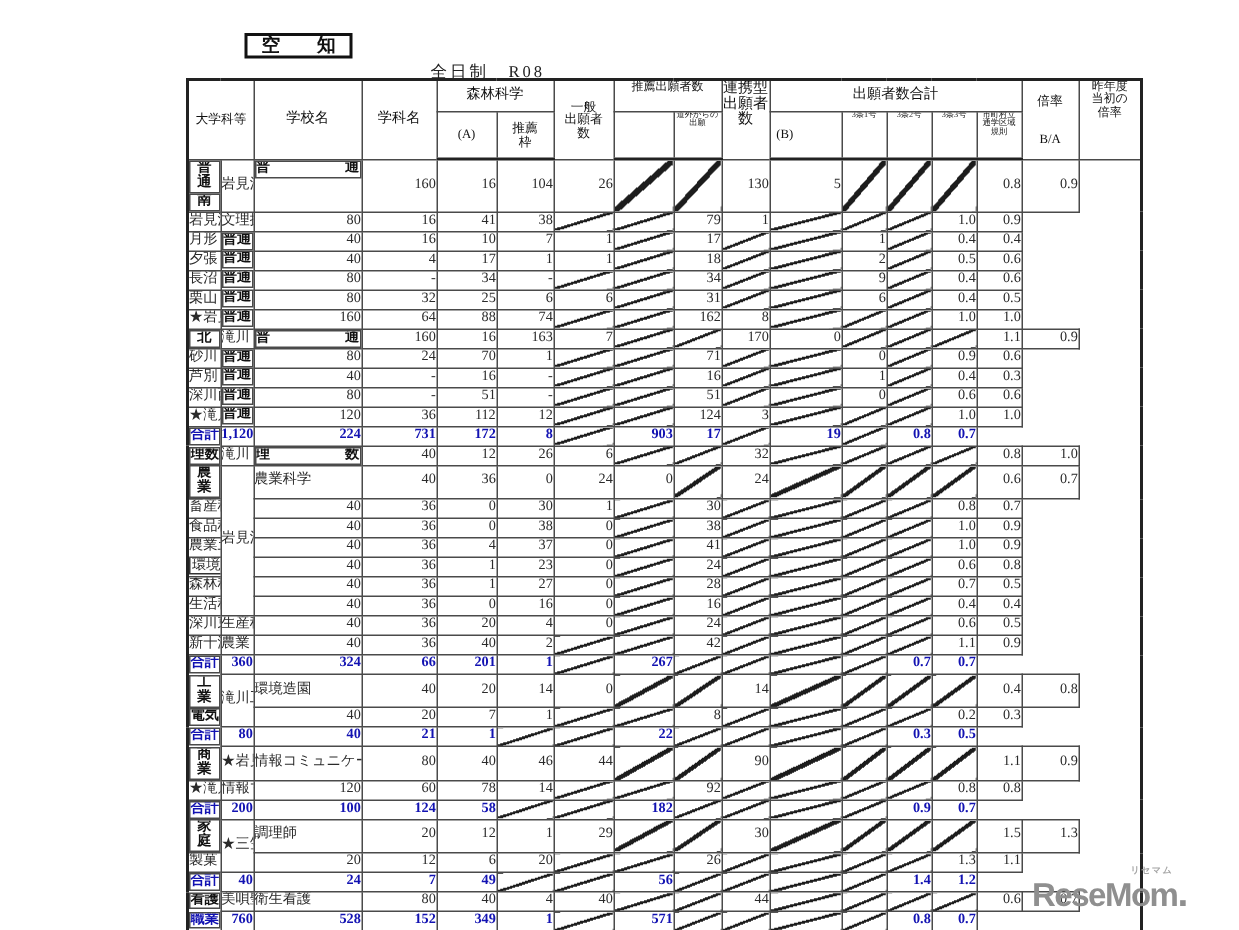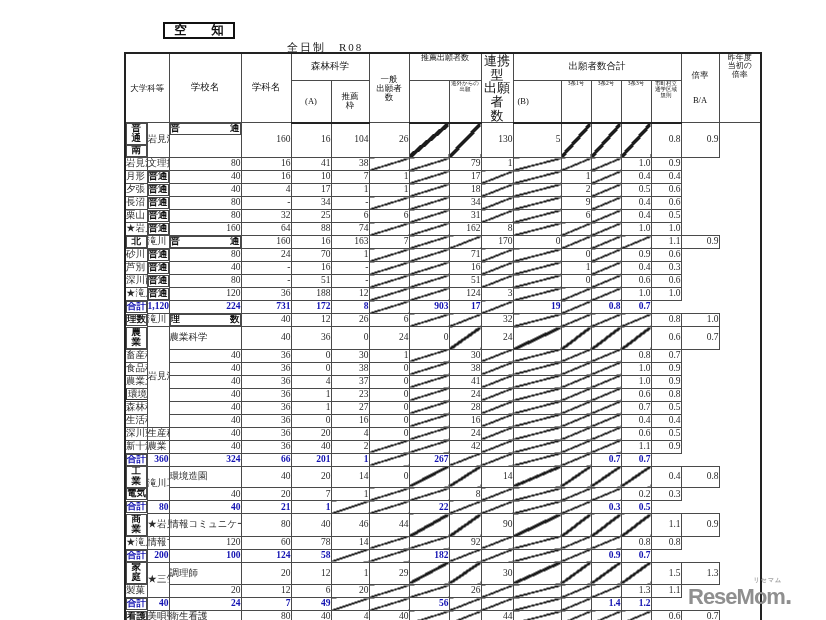--- a/index.html
+++ b/index.html
@@ -79,21 +79,21 @@
     <thead>
       <tr class="h1">
         <td colspan="2" rowspan="2" class="hd-xs">大学科等</td>
         <td rowspan="2" style="font-size:9.5px;margin-left:20px;">学校名</td>
         <td rowspan="2" style="font-size:9.5px;">学科名</td>
         <td colspan="2" style="font-size:9.5px;">森林科学</td>
         <td rowspan="2">一般
 出願者
 数</td>
         <td colspan="2" class="hd-left" style="font-size:8px;vertical-align:top;">推薦出願者数</td>
-        <td rowspan="2" class="hd-left" style="font-size:13px;vertical-align:top;">連携型
+        <td rowspan="2" class="hd-left" style="font-size:10px;vertical-align:top;">連携型
 出願者
 数</td>
         <td colspan="5" style="font-size:9.5px;">出願者数合計</td>
         <td rowspan="2" class="ratio-cell">
           <div class="ratio-in">
             <span>倍率</span>
             <span>B/A</span>
           </div>
         </td>
         <td rowspan="2" class="hd-left" style="font-size:8px;vertical-align:top;">昨年度
@@ -345,21 +345,21 @@
           <td class="num">0.6</td>
         </tr>
         <tr>
           <td class="school">★滝川西</td>
           <td class="sprd dept">
             <span>普</span>
             <span>通</span>
           </td>
           <td class="num">120</td>
           <td class="num">36</td>
-          <td class="num">188</td>
+          <td class="num">112</td>
           <td class="num">12</td>
           <td class="num sl"></td>
           <td class="num sl"></td>
           <td class="num">124</td>
           <td class="num">3</td>
           <td class="num sl"></td>
           <td class="num sl"></td>
           <td class="num sl"></td>
           <td class="num">1.0</td>
           <td class="num">1.0</td>

